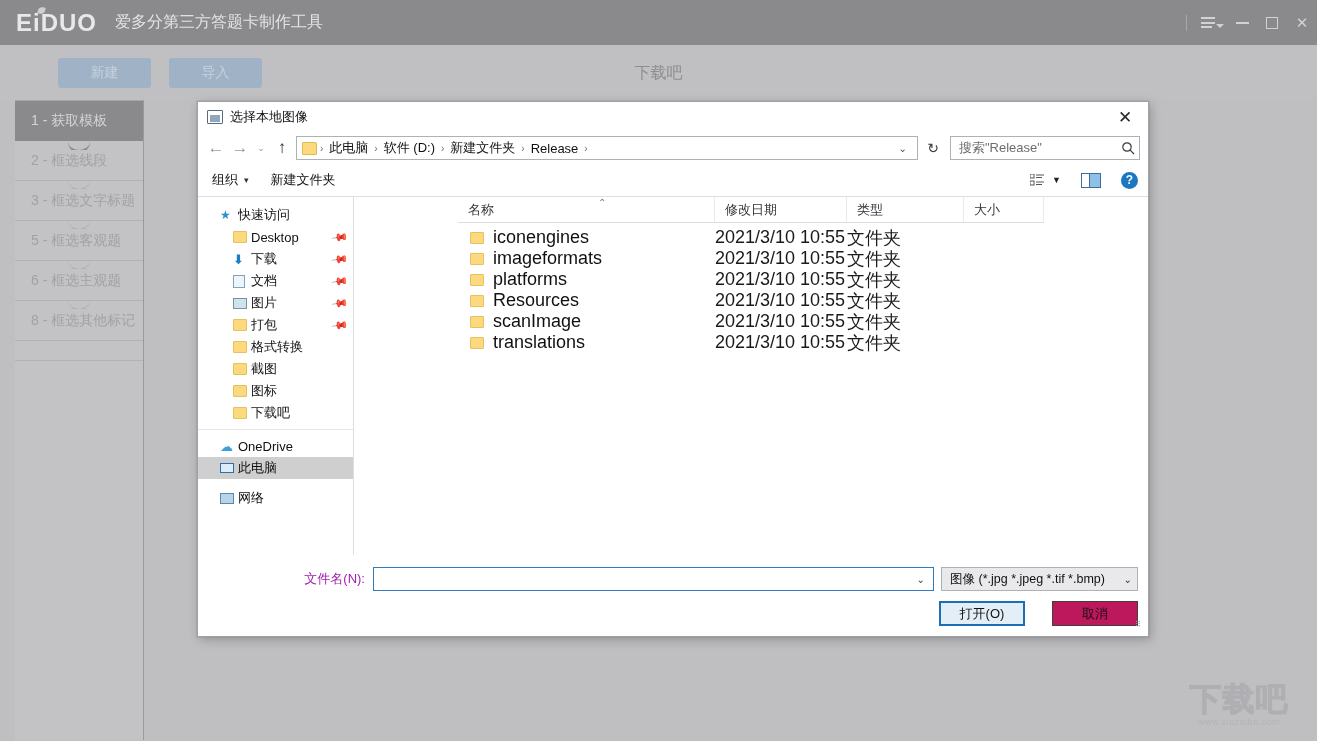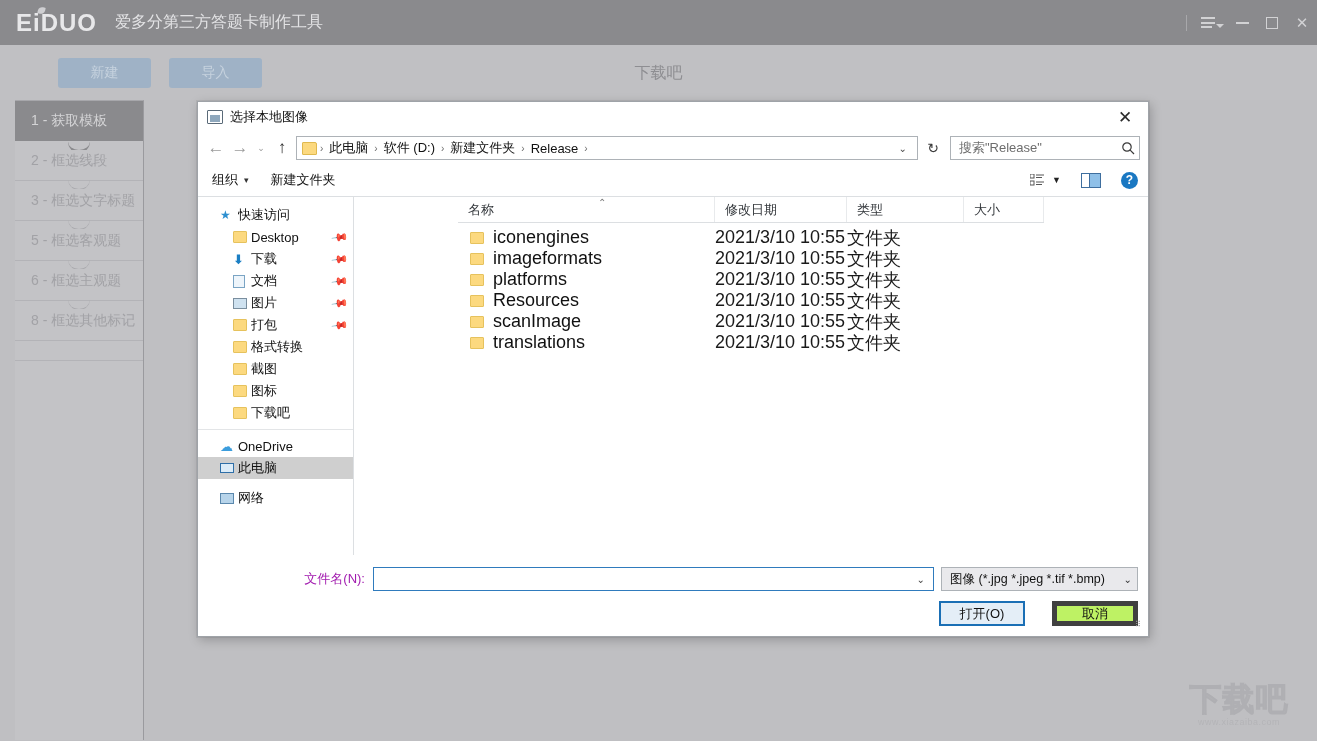--- a/index.html
+++ b/index.html
@@ -283,21 +283,21 @@
   #filter-select {
     width: 197px; height: 24px; margin-left: 7px;
     border: 1px solid #adb2b7; background: #e9e9ec;
     display:flex; align-items:center; padding: 0 5px 0 8px;
     font-size: 12.5px; color:#111;
   }
   #filter-select .caret { margin-left:auto; font-size:10px; color:#333; }
   #btn-row { display:flex; justify-content: flex-end; margin-top: 10px; padding-right: 0px; gap: 13px; }
   .dlgbtn {
     width: 86px; height: 25px; font-size: 13px; color: #111;
-    background: #bef264; border: 5px solid #404040;
+    background: #be185d; border: 1px solid #404040;
     display:flex; align-items:center; justify-content:center;
   }
   #btn-open { background: #e4eef7; border: 2px solid #1a6fb5; margin-right: 14px; }
   #grip {
     position:absolute; right: 3px; bottom: 3px; width: 10px; height: 10px;
     color: #9a9a9a; font-size: 8px; line-height: 4px; letter-spacing: 1px;
   }
 </style>
 </head>
 <body>

